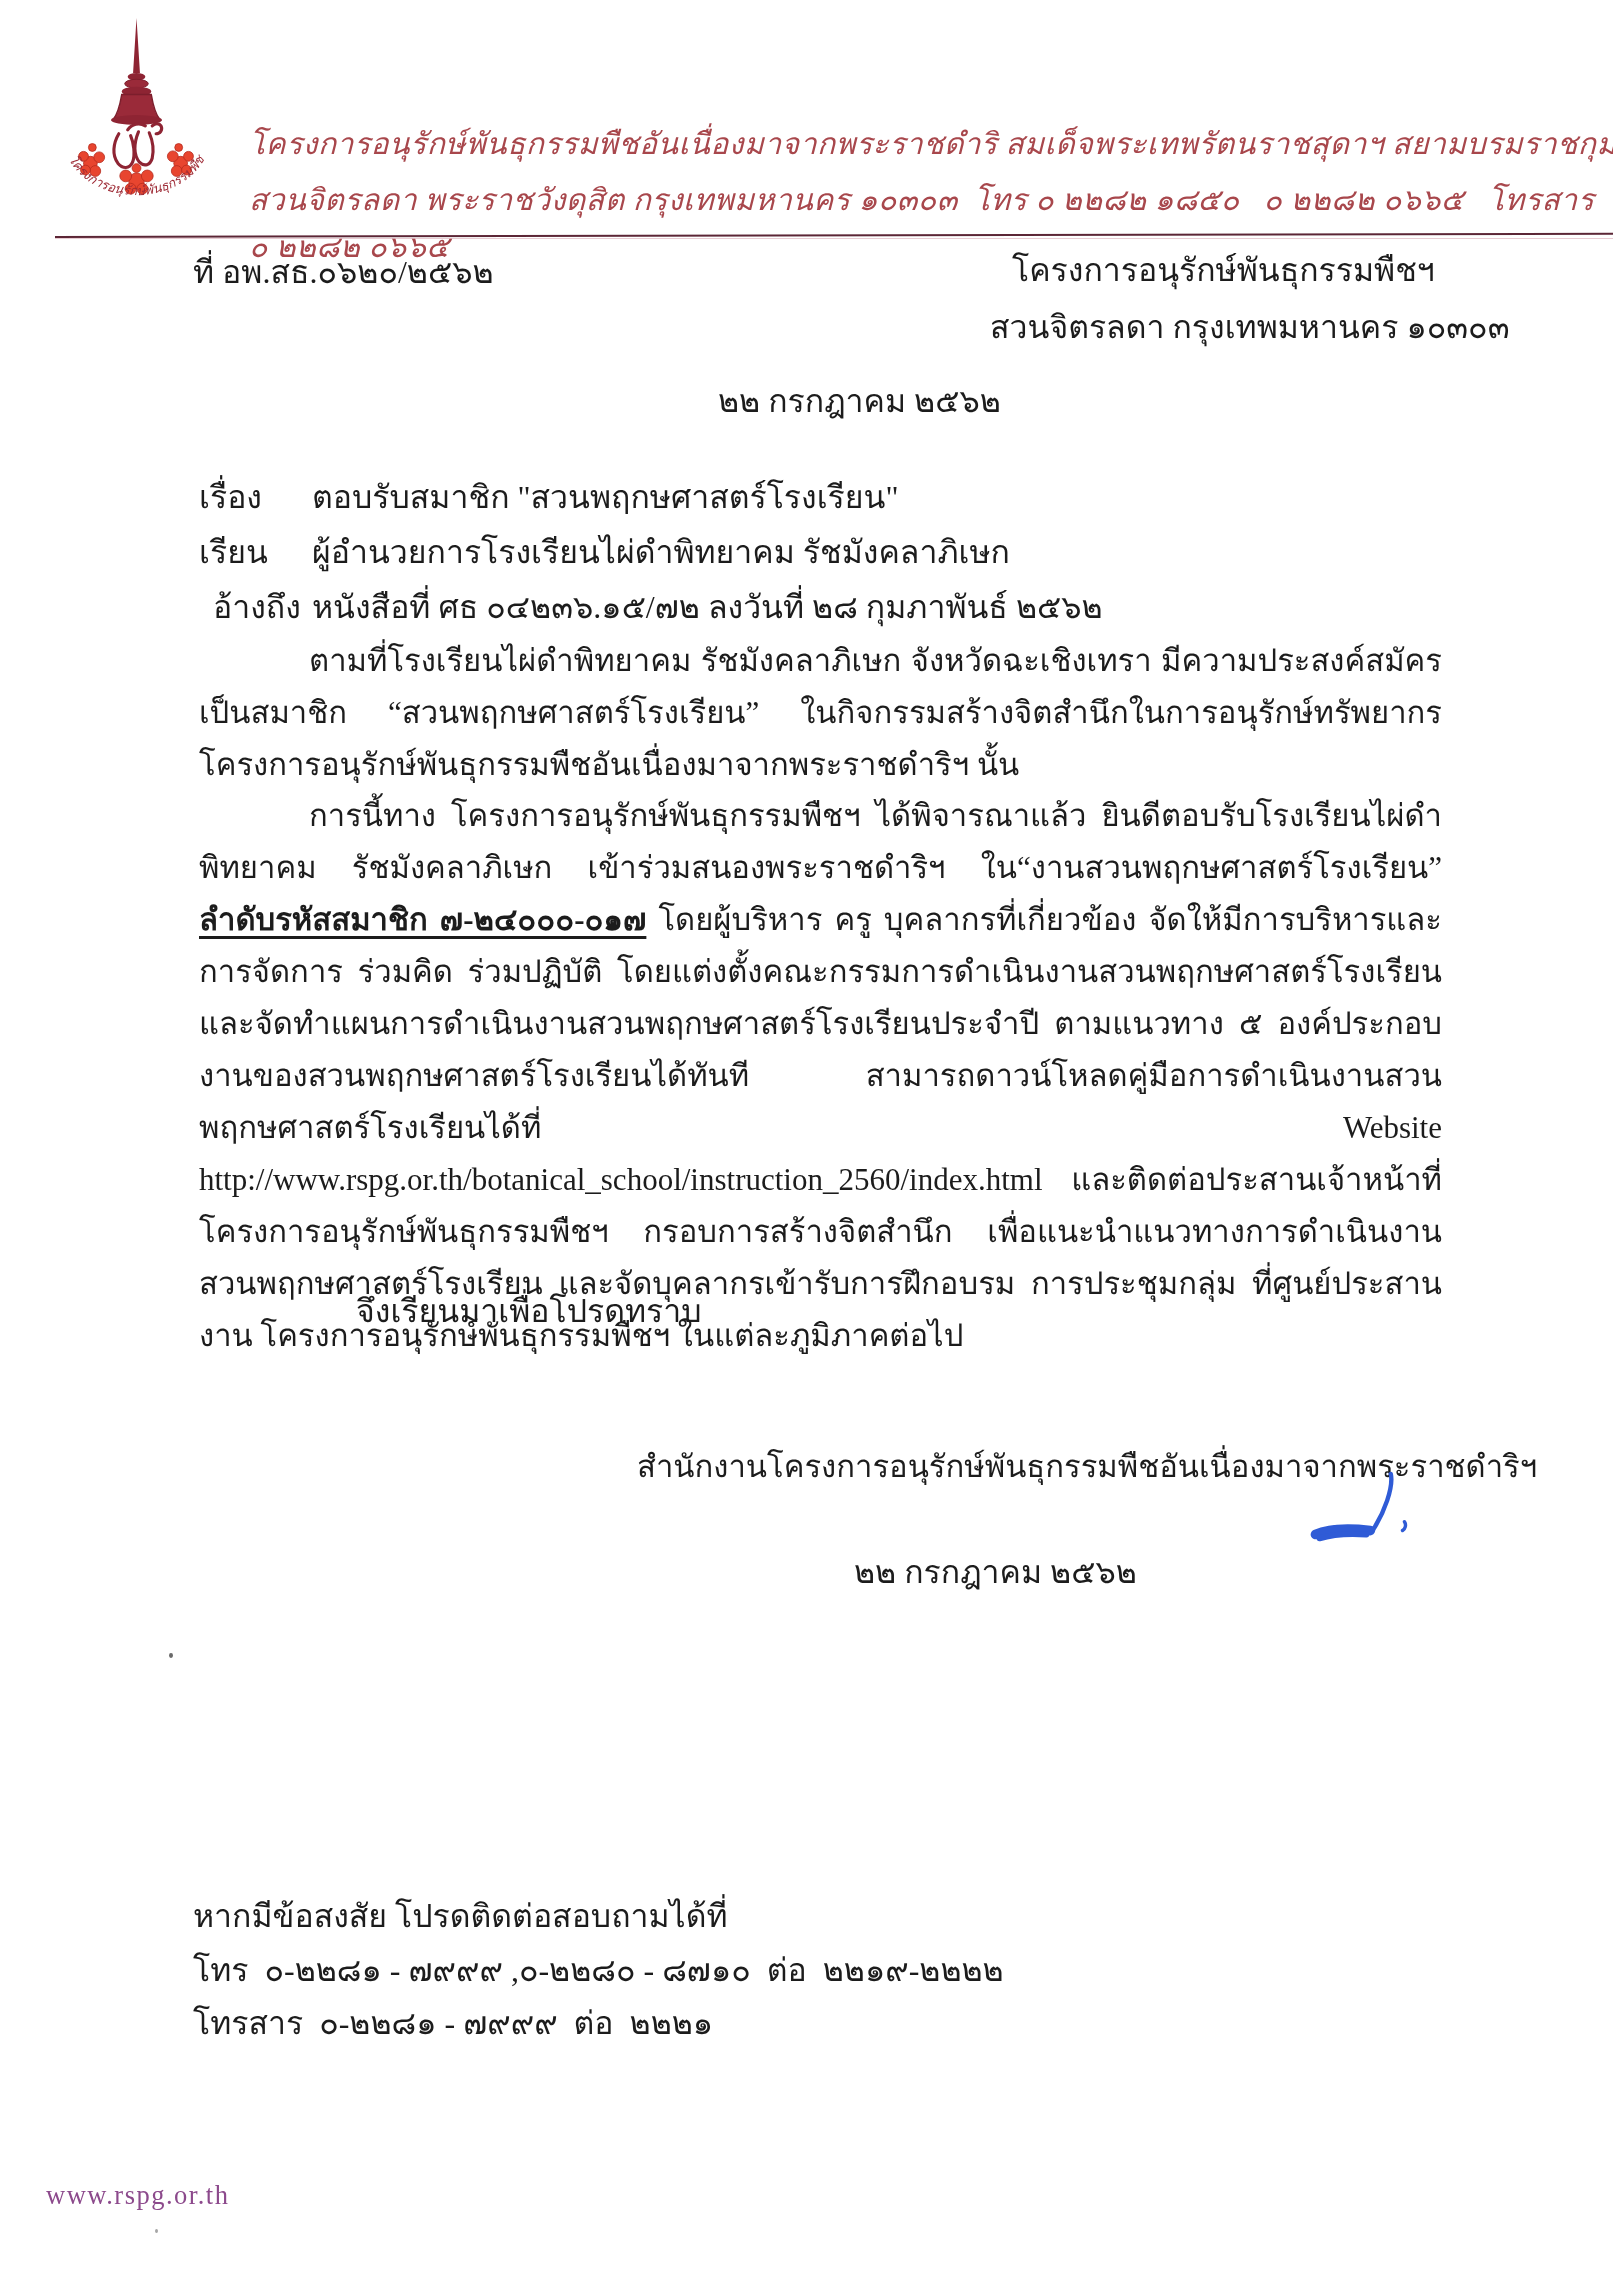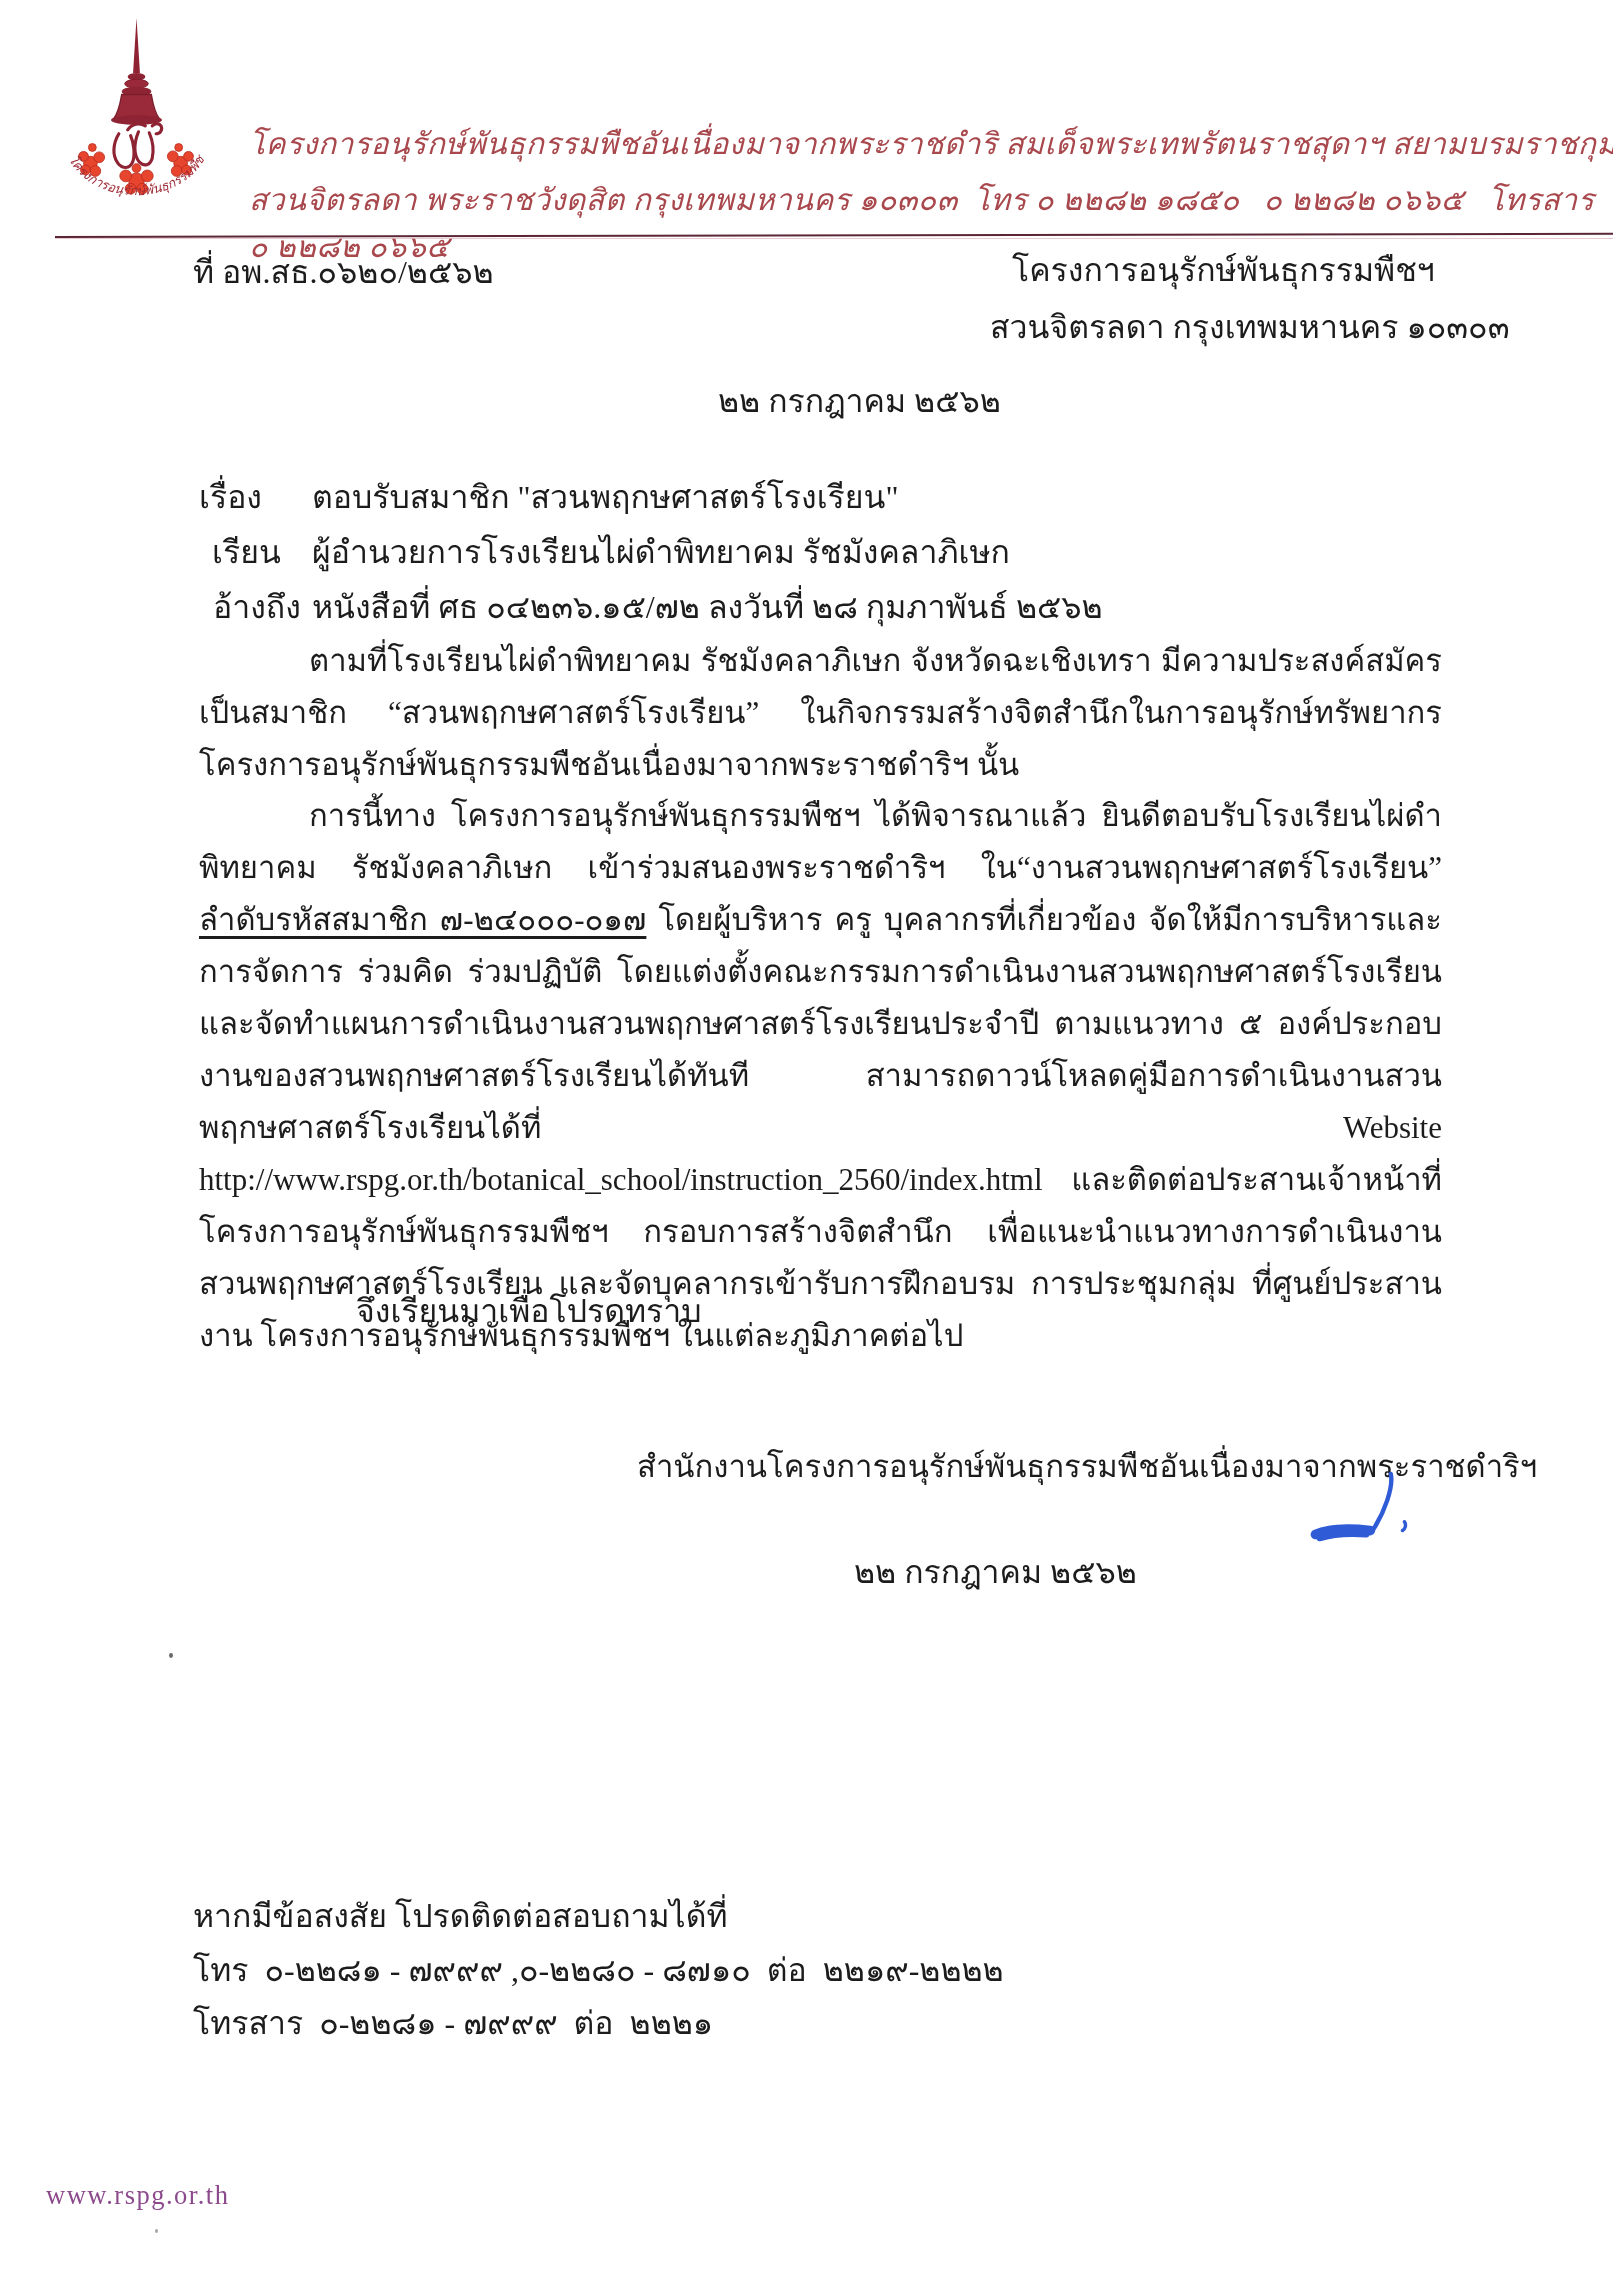--- a/index.html
+++ b/index.html
@@ -15,21 +15,21 @@
   .rule{position:absolute; left:55px; top:236px; width:1558px; height:2px;
         background:#5c2636; transform:rotate(-.12deg); transform-origin:left center;}
   .rule-hi{position:absolute; left:55px; top:238px; width:1558px; height:1px; background:#d8a8b4; opacity:.6;}
   
   .t33{font-size:32px; line-height:43px;}
   .para{
     position:absolute; left:199px; width:1243px;
     font-size:31px; line-height:52px; text-align:justify; text-align-last:left;
     text-indent:110px; white-space:normal;
   }
-  .code{font-weight:normal; text-decoration:underline; text-underline-offset:5.9px;}
+  .code{font-weight:bold; text-decoration:underline; text-underline-offset:5.9px;}
   .website{font-family:Liberation Serif, serif; color:#8c4a8c; font-size:26.5px; letter-spacing:1.5px;}
   .dot{position:absolute; border-radius:50%; background:#6a6a6a;}
 </style>
 </head>
 <body>
 
 <div class="page">
 
   <svg class="abs" style="left:57px; top:15.7px;" width="159" height="208" viewBox="0 0 162 212">
 
@@ -87,21 +87,21 @@
   <div class="abs t33" style="left:193px; top:251px;">ที่ อพ.สธ.๐๖๒๐/๒๕๖๒</div>
 
   <div class="abs t33" style="left:1012px; top:249px;">โครงการอนุรักษ์พันธุกรรมพืชฯ</div>
   <div class="abs t33" style="left:990px; top:306px;">สวนจิตรลดา กรุงเทพมหานคร ๑๐๓๐๓</div>
 
   <div class="abs t33" style="left:718px; top:380px;">๒๒ กรกฎาคม ๒๕๖๒</div>
 
   <div class="abs t33" style="left:199px; top:476px;">เรื่อง</div>
   <div class="abs t33" style="left:312px; top:476px;">ตอบรับสมาชิก "สวนพฤกษศาสตร์โรงเรียน"</div>
 
-  <div class="abs t33" style="left:199px; top:531px;margin-left:13px;">เรียน</div>
+  <div class="abs t33" style="left:199px; top:531px;">เรียน</div>
   <div class="abs t33" style="left:312px; top:531px;text-align:center;">ผู้อำนวยการโรงเรียนไผ่ดำพิทยาคม รัชมังคลาภิเษก</div>
 
   <div class="abs t33" style="left:213px; top:586px;">อ้างถึง</div>
   <div class="abs t33" style="left:312px; top:586px;">หนังสือที่ ศธ ๐๔๒๓๖.๑๕/๗๒ ลงวันที่ ๒๘ กุมภาพันธ์ ๒๕๖๒</div>
 
   <div class="para" style="top:635px;">ตามที่โรงเรียนไผ่ดำพิทยาคม รัชมังคลาภิเษก จังหวัดฉะเชิงเทรา มีความประสงค์สมัครเป็นสมาชิก “สวนพฤกษศาสตร์โรงเรียน”  ในกิจกรรมสร้างจิตสำนึกในการอนุรักษ์ทรัพยากร โครงการอนุรักษ์พันธุกรรมพืชอันเนื่องมาจากพระราชดำริฯ นั้น</div>
 
   <div class="para" style="top:790px;"><span>การนี้ทาง โครงการอนุรักษ์พันธุกรรมพืชฯ  ได้พิจารณาแล้ว  ยินดีตอบรับโรงเรียนไผ่ดำพิทยาคม รัชมังคลาภิเษก เข้าร่วมสนองพระราชดำริฯ  ใน“งานสวนพฤกษศาสตร์โรงเรียน” </span><span class="code">ลำดับรหัสสมาชิก ๗-๒๔๐๐๐-๐๑๗</span><span> โดยผู้บริหาร ครู บุคลากรที่เกี่ยวข้อง จัดให้มีการบริหารและการจัดการ ร่วมคิด ร่วมปฏิบัติ โดยแต่งตั้งคณะกรรมการดำเนินงานสวนพฤกษศาสตร์โรงเรียน และจัดทำแผนการดำเนินงานสวนพฤกษศาสตร์โรงเรียนประจำปี  ตามแนวทาง ๕ องค์ประกอบงานของสวนพฤกษศาสตร์โรงเรียนได้ทันที  สามารถดาวน์โหลดคู่มือการดำเนินงานสวนพฤกษศาสตร์โรงเรียนได้ที่ Website http://www.rspg.or.th/botanical_school/instruction_2560/index.html และติดต่อประสานเจ้าหน้าที่ โครงการอนุรักษ์พันธุกรรมพืชฯ  กรอบการสร้างจิตสำนึก เพื่อแนะนำแนวทางการดำเนินงานสวนพฤกษศาสตร์โรงเรียน และจัดบุคลากรเข้ารับการฝึกอบรม การประชุมกลุ่ม ที่ศูนย์ประสานงาน โครงการอนุรักษ์พันธุกรรมพืชฯ ในแต่ละภูมิภาคต่อไป</span></div>
 
   <div class="abs" style="left:637px; top:1441px; font-size:31px;">สำนักงานโครงการอนุรักษ์พันธุกรรมพืชอันเนื่องมาจากพระราชดำริฯ</div>

